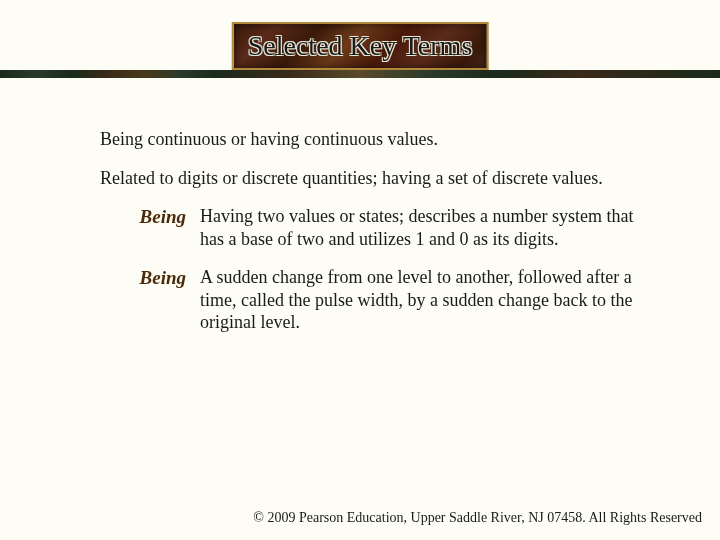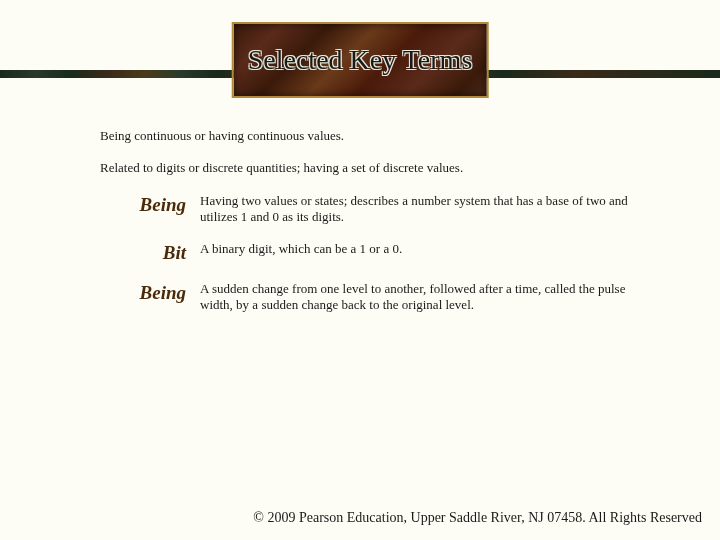--- a/index.html
+++ b/index.html
@@ -23,21 +23,21 @@
       #3a2a1a 15%, #4a3a1a 20%, #2a3a2a 25%,
       #1a2a1a 30%, #3a2a1a 40%, #5a4a2a 50%,
       #2a3a2a 60%, #1a2a1a 70%, #3a2a1a 80%,
       #2a2a1a 90%, #1a2a1a 100%);
   }
   .title-box {
     position: absolute;
     top: 22px;
     left: 50%;
     transform: translateX(-50%);
-    padding: 20px 14px;
+    padding: 6px 14px;
     border: 2px solid #b08a3a;
     background: linear-gradient(135deg,
       #3a1a0a 0%, #5a2a1a 15%, #3a1a0a 30%,
       #6a3a1a 45%, #4a1a0a 60%, #5a2a1a 75%,
       #3a1a0a 90%, #4a2a1a 100%);
     box-shadow: inset 0 0 8px rgba(0,0,0,0.6);
   }
   .title-text {
     font-size: 28px;
     font-family: "Times New Roman", Times, serif;
@@ -66,21 +66,21 @@
     text-align: right;
     font-style: italic;
     font-weight: bold;
     font-size: 19px;
     color: #4a2a0a;
     padding-right: 14px;
     line-height: 1.25;
   }
   .term-def {
     flex: 1;
-    font-size: 13px;
+    font-size: 18px;
     color: #1a1a1a;
     line-height: 1.25;
   }
   .footer {
     position: absolute;
     bottom: 14px;
     right: 18px;
     font-size: 14px;
     color: #1a1a1a;
     font-family: "Times New Roman", Times, serif;
@@ -103,24 +103,20 @@
 
   <div class="term-row">
     <div class="term-def">Related to digits or discrete quantities; having a set of discrete values.</div>
   </div>
 
   <div class="term-row">
     <div class="term-label">Being</div>
     <div class="term-def">Having two values or states; describes a number system that has a base of two and utilizes 1 and 0 as its digits.</div>
   </div>
 
-  <div class="term-row">
-    <div class="term-label">Bit</div>
-    <div class="term-def">A binary digit, which can be a 1 or a 0.</div>
-  </div>
 
   <div class="term-row">
     <div class="term-label">Being</div>
     <div class="term-def">A sudden change from one level to another, followed after a time, called the pulse width, by a sudden change back to the original level.</div>
   </div>
 
 </div>
 
 <div class="footer">© 2009 Pearson Education, Upper Saddle River, NJ 07458. All Rights Reserved</div>
 

